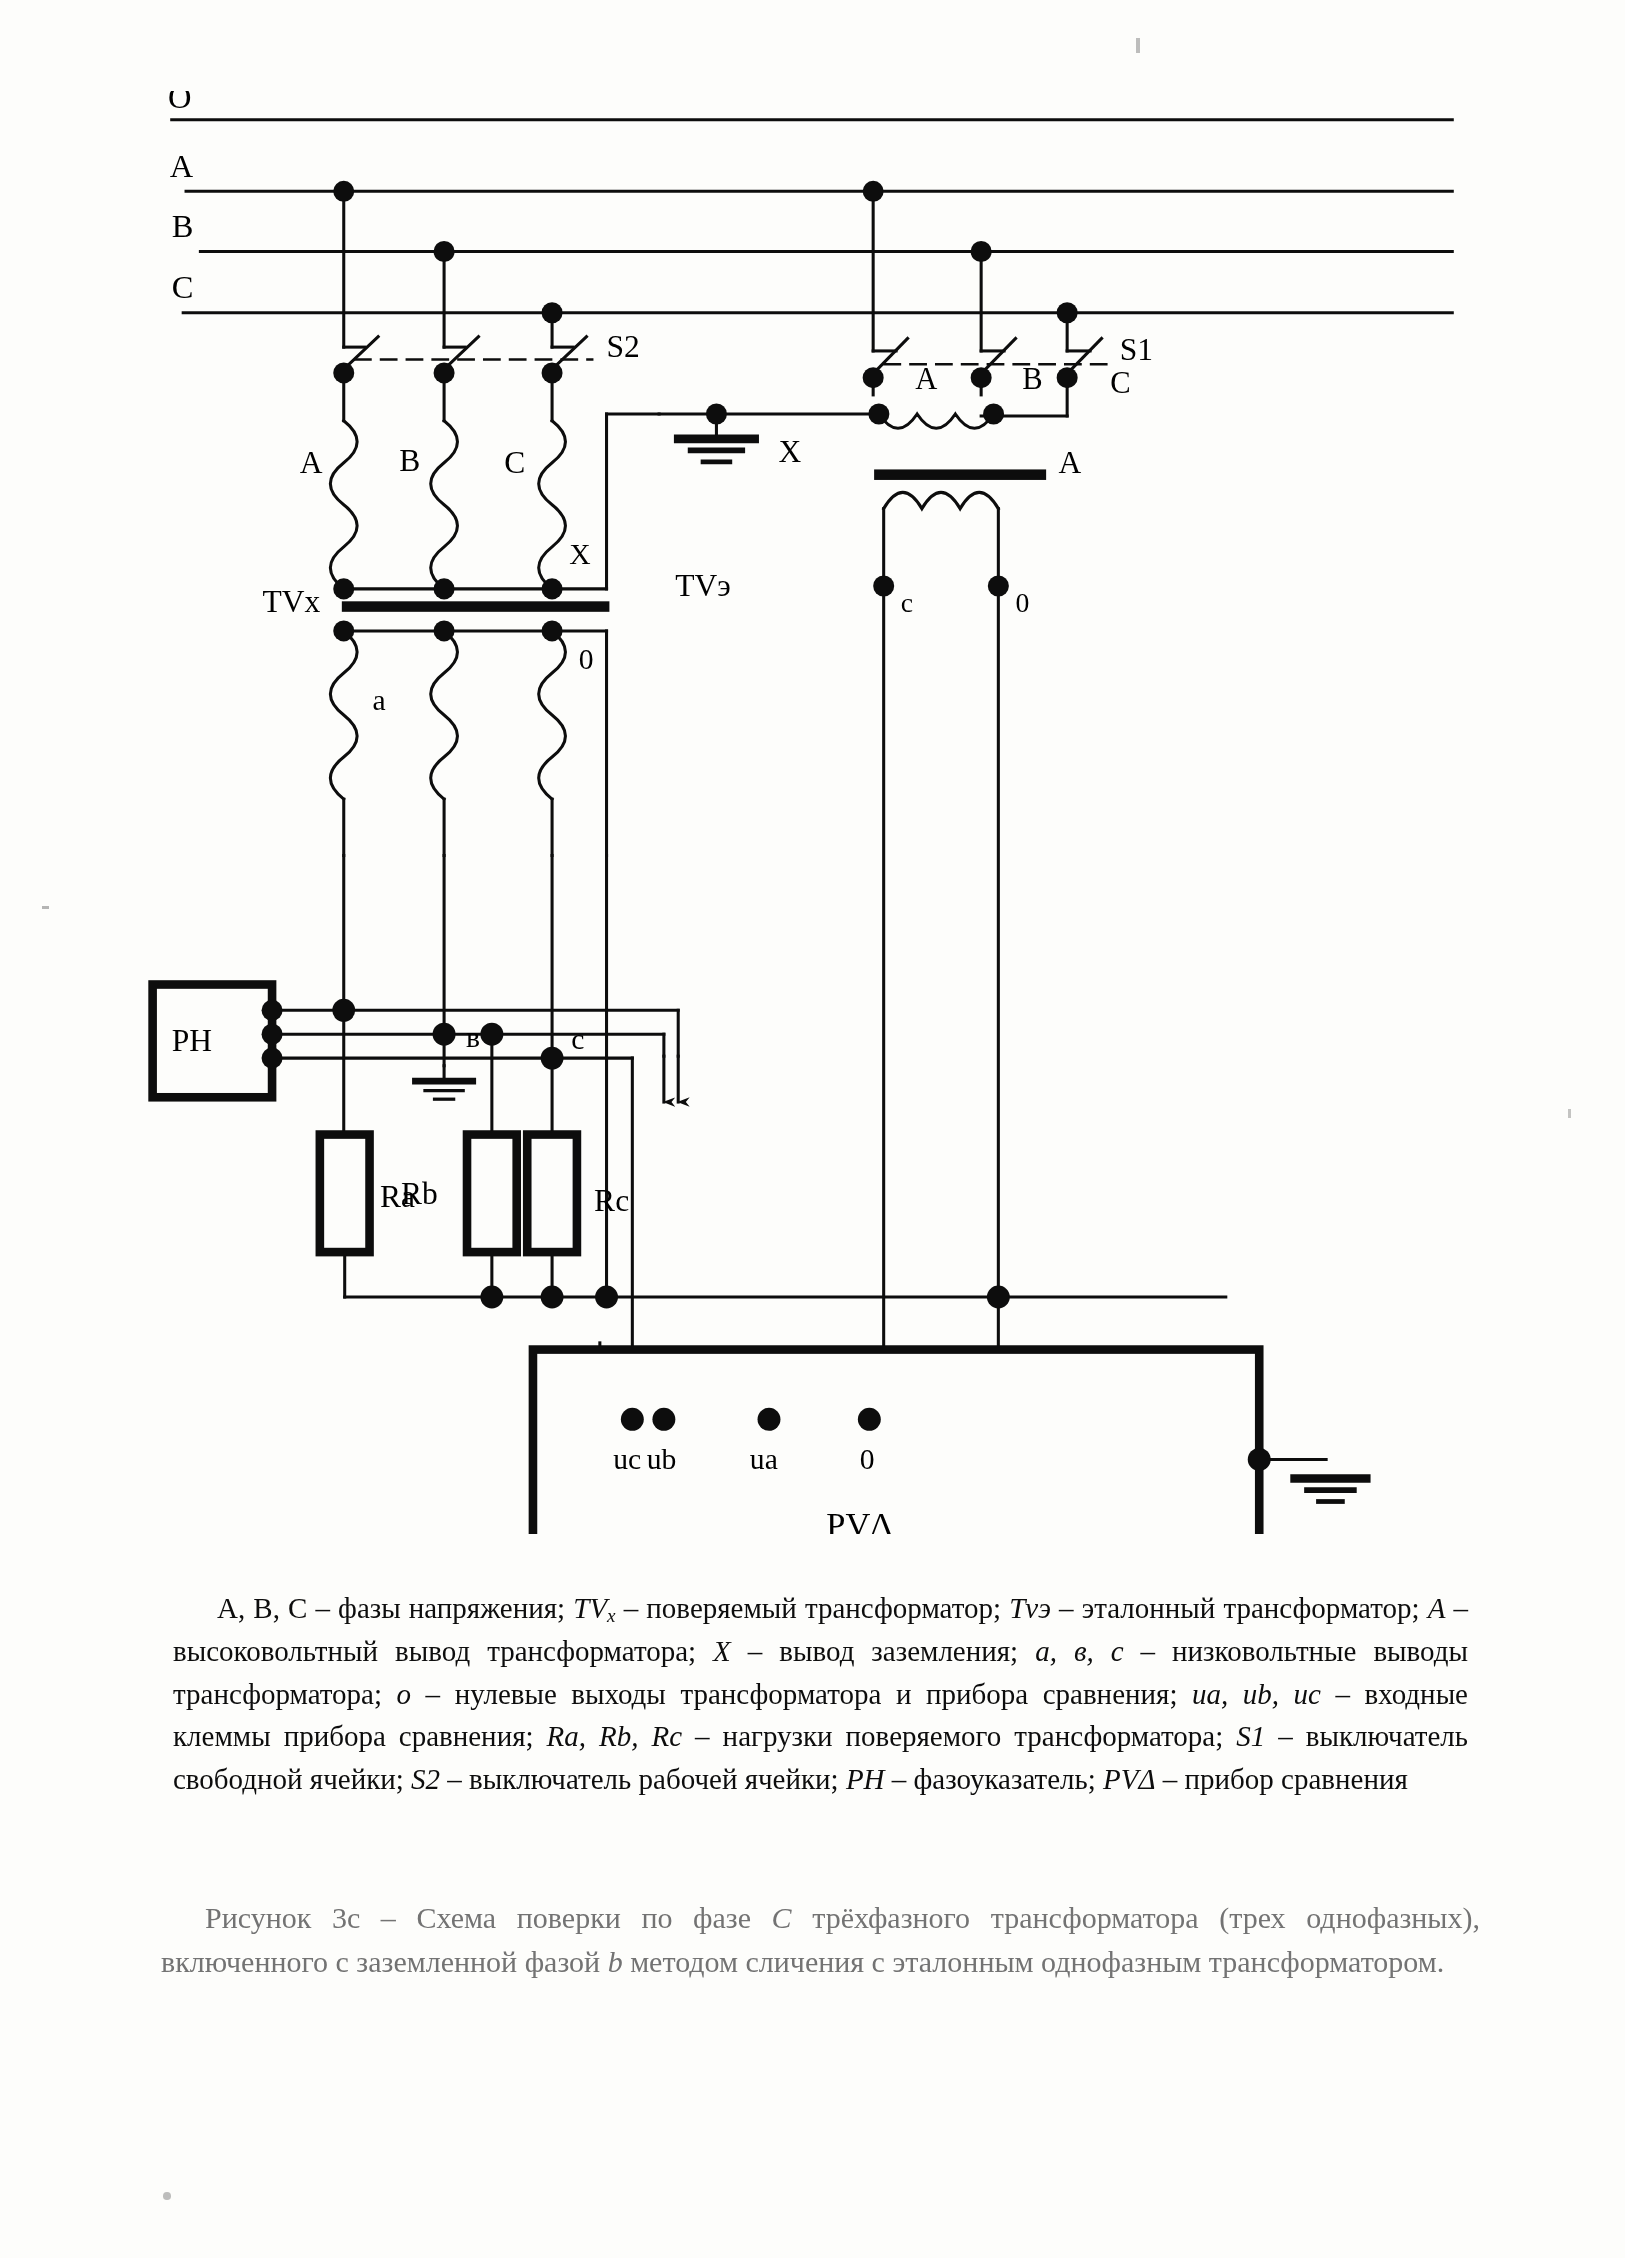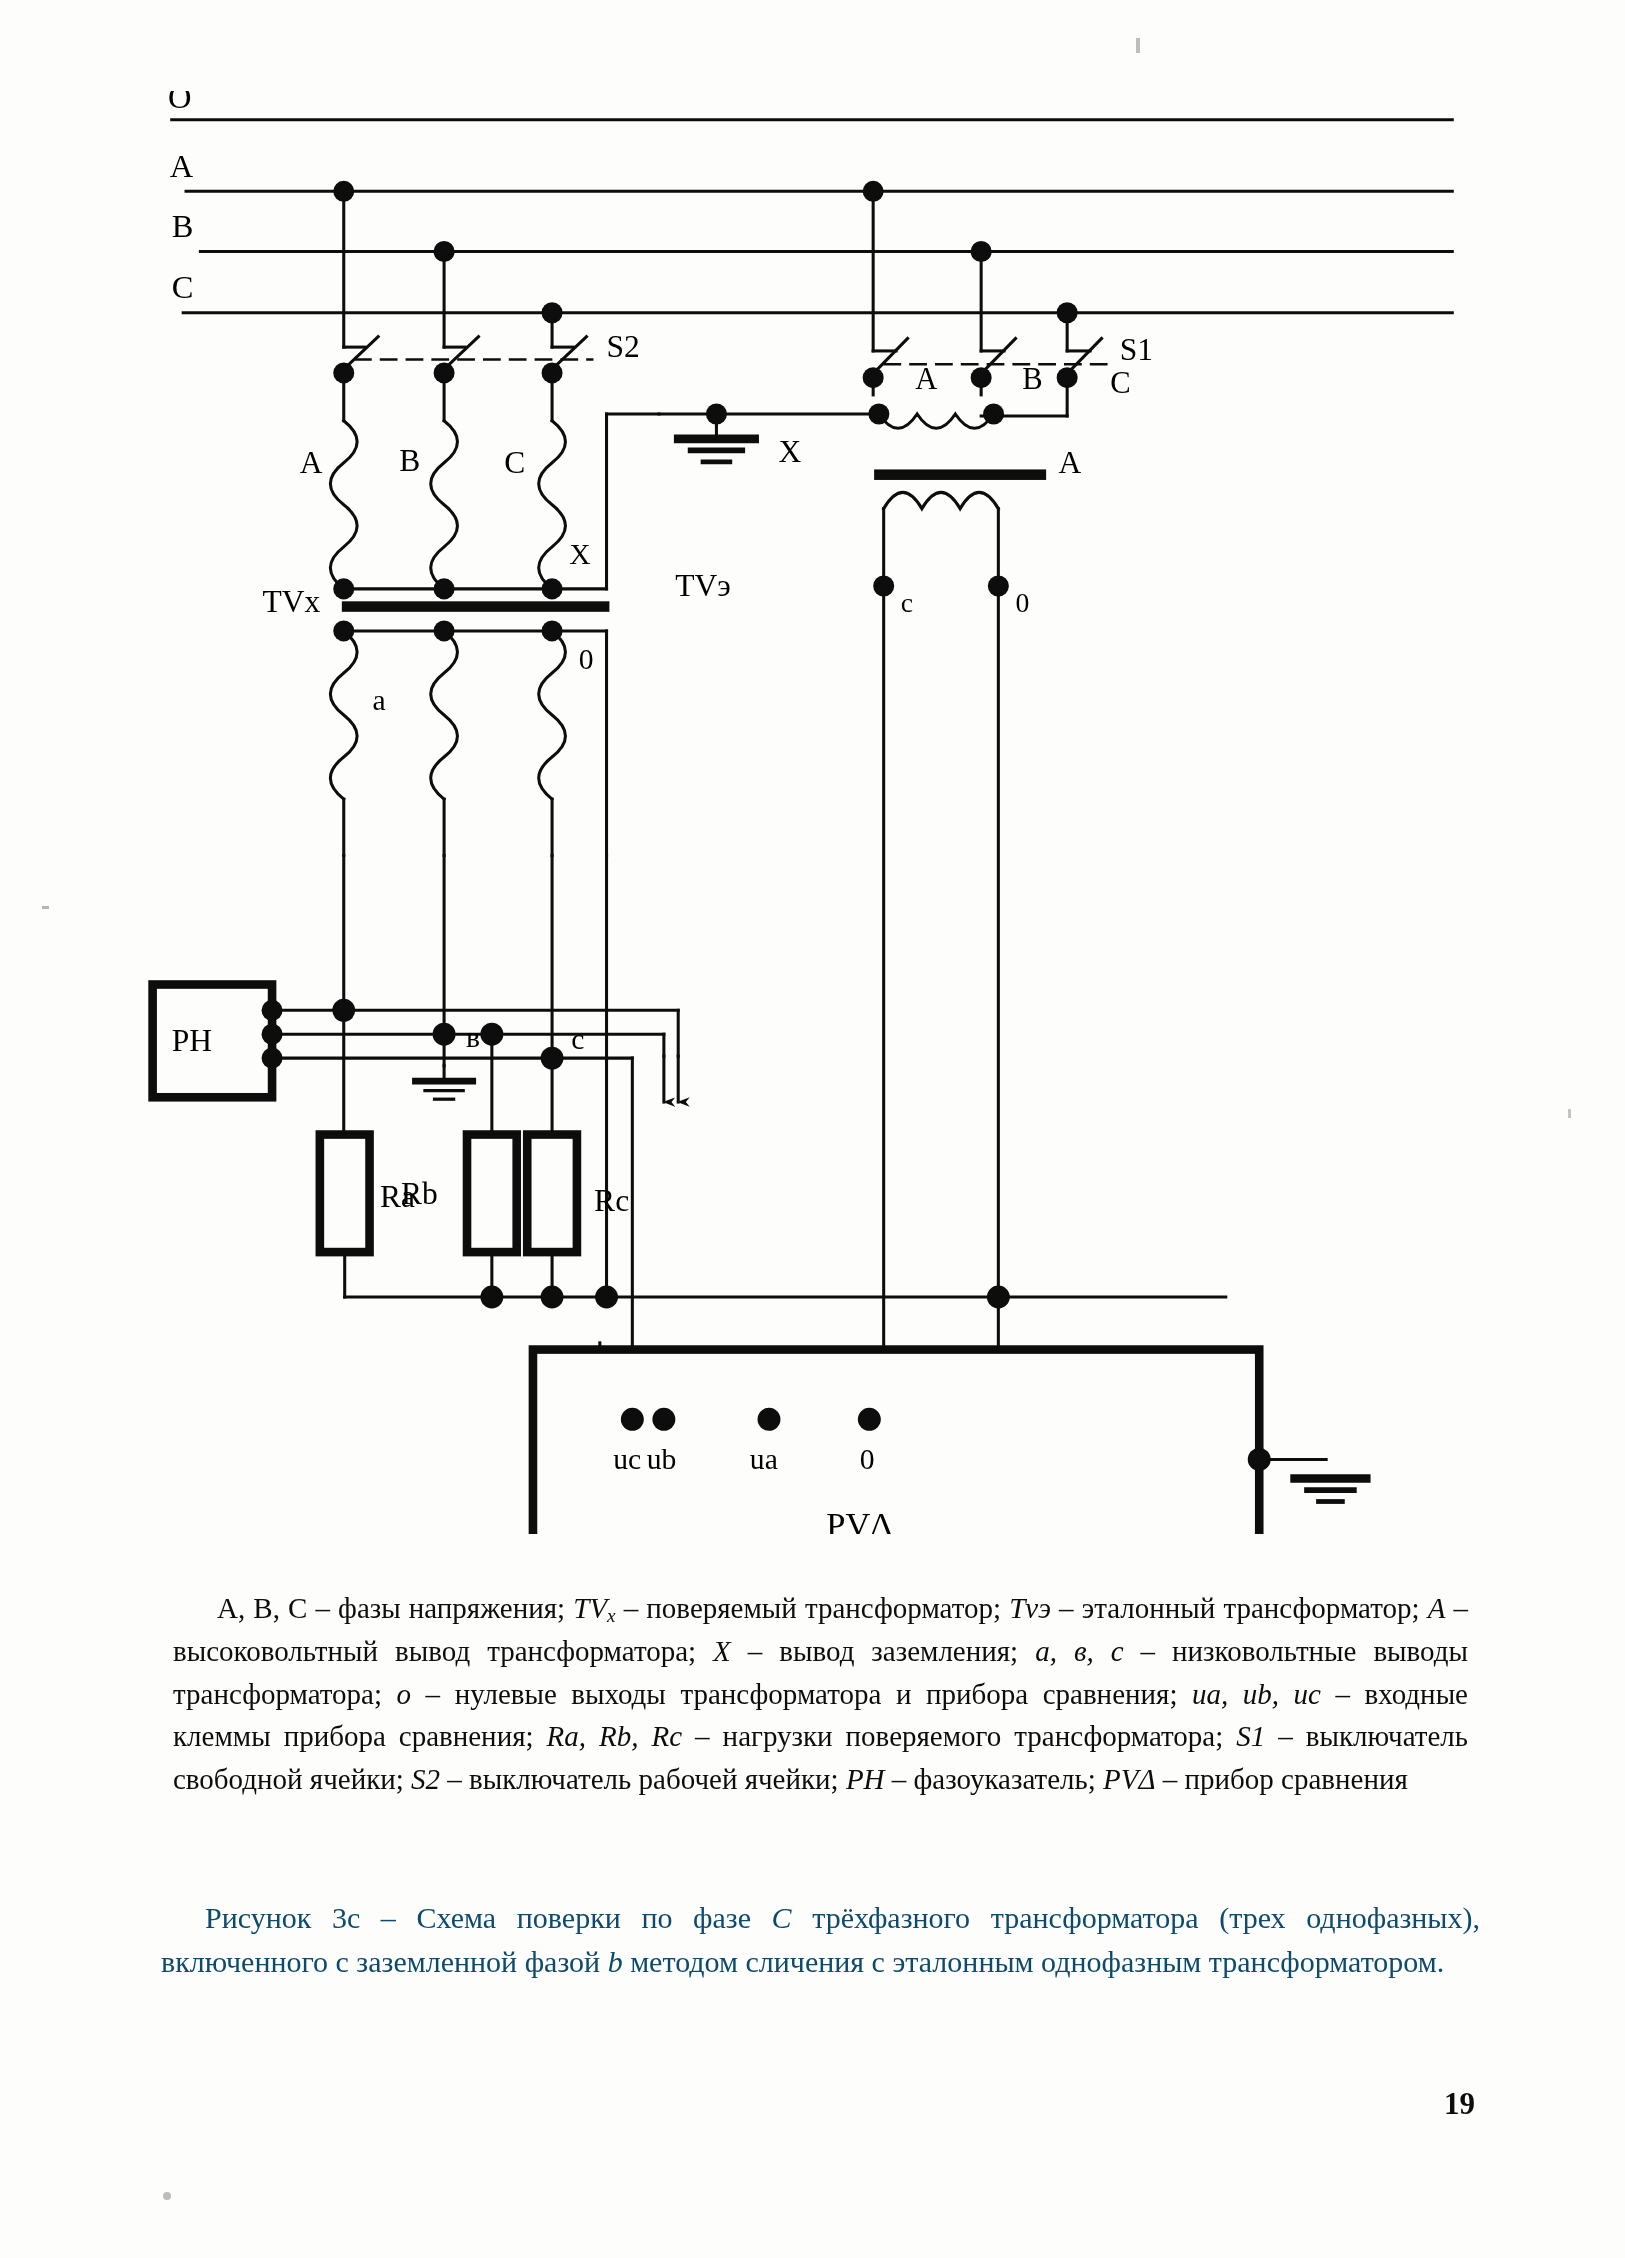--- a/index.html
+++ b/index.html
@@ -48,21 +48,21 @@
   .caption {
     position: absolute;
     left: 161px;
     top: 1896px;
     width: 1319px;
     font-size: 30px;
     line-height: 1.48;
     text-align: justify;
     text-justify: inter-word;
     text-indent: 44px;
-    color: #0c4a6e;
+    color: #737373;
   }
   .caption i { font-style: italic; }
 
   .page-number {
     position: absolute;
     left: 0;
     top: 2086px;
     width: 1475px;
     text-align: right;
     font-size: 31px;
@@ -335,16 +335,15 @@
       </g>
     </svg>
   </div>
 
   <div class="legend">
     <p class="indent"><span>A,  B,  C  –  фазы  напряжения;  </span><i><span>TV</span><sub>x</sub></i><span>  –  поверяемый  трансформатор;  </span><i>Tvэ</i><span> – эталонный трансформатор;  </span><i>A</i><span> – высоковольтный вывод трансформатора; </span><i>X</i><span> – вывод заземления; </span><i>а, в, с</i><span> – низковольтные выводы трансформатора; </span><i>о</i><span> – нулевые выходы трансформатора и прибора сравнения; </span><i>ua, ub, uc</i><span> – входные клеммы прибора сравнения; </span><i>Ra, Rb, Rc</i><span> – нагрузки поверяемого трансформатора; </span><i>S1</i><span> – выключатель свободной ячейки; </span><i>S2</i><span> – выключатель рабочей ячейки; </span><i>РН</i><span> – фазоуказатель; </span><i>PVΔ</i><span> – прибор сравнения</span></p>
   </div>
 
   <div class="caption"><span>Рисунок 3с – Схема поверки по фазе </span><i>C</i><span> трёхфазного трансформатора (трех  однофазных), включенного с заземленной фазой </span><i>b</i><span> методом сличения с эталонным однофазным трансформатором.</span></div>
 
-  <div class="page-number">19</div>
 
 </div>
 
 
 </body></html>

